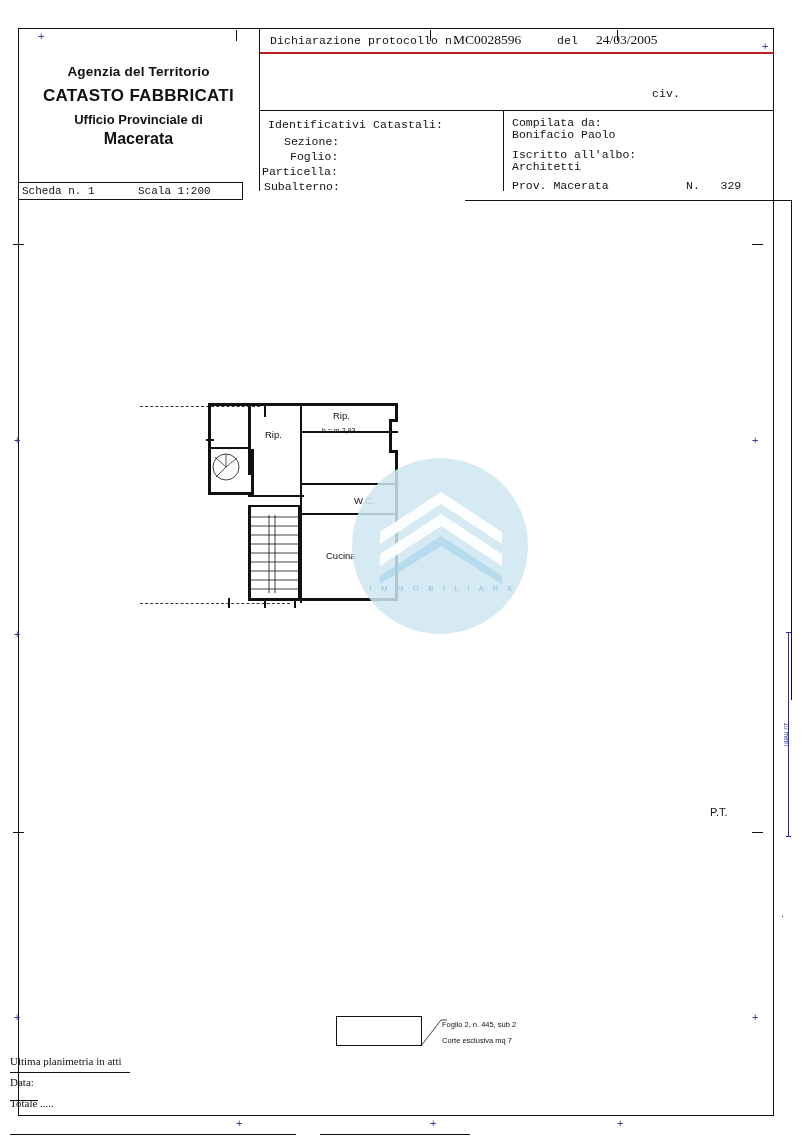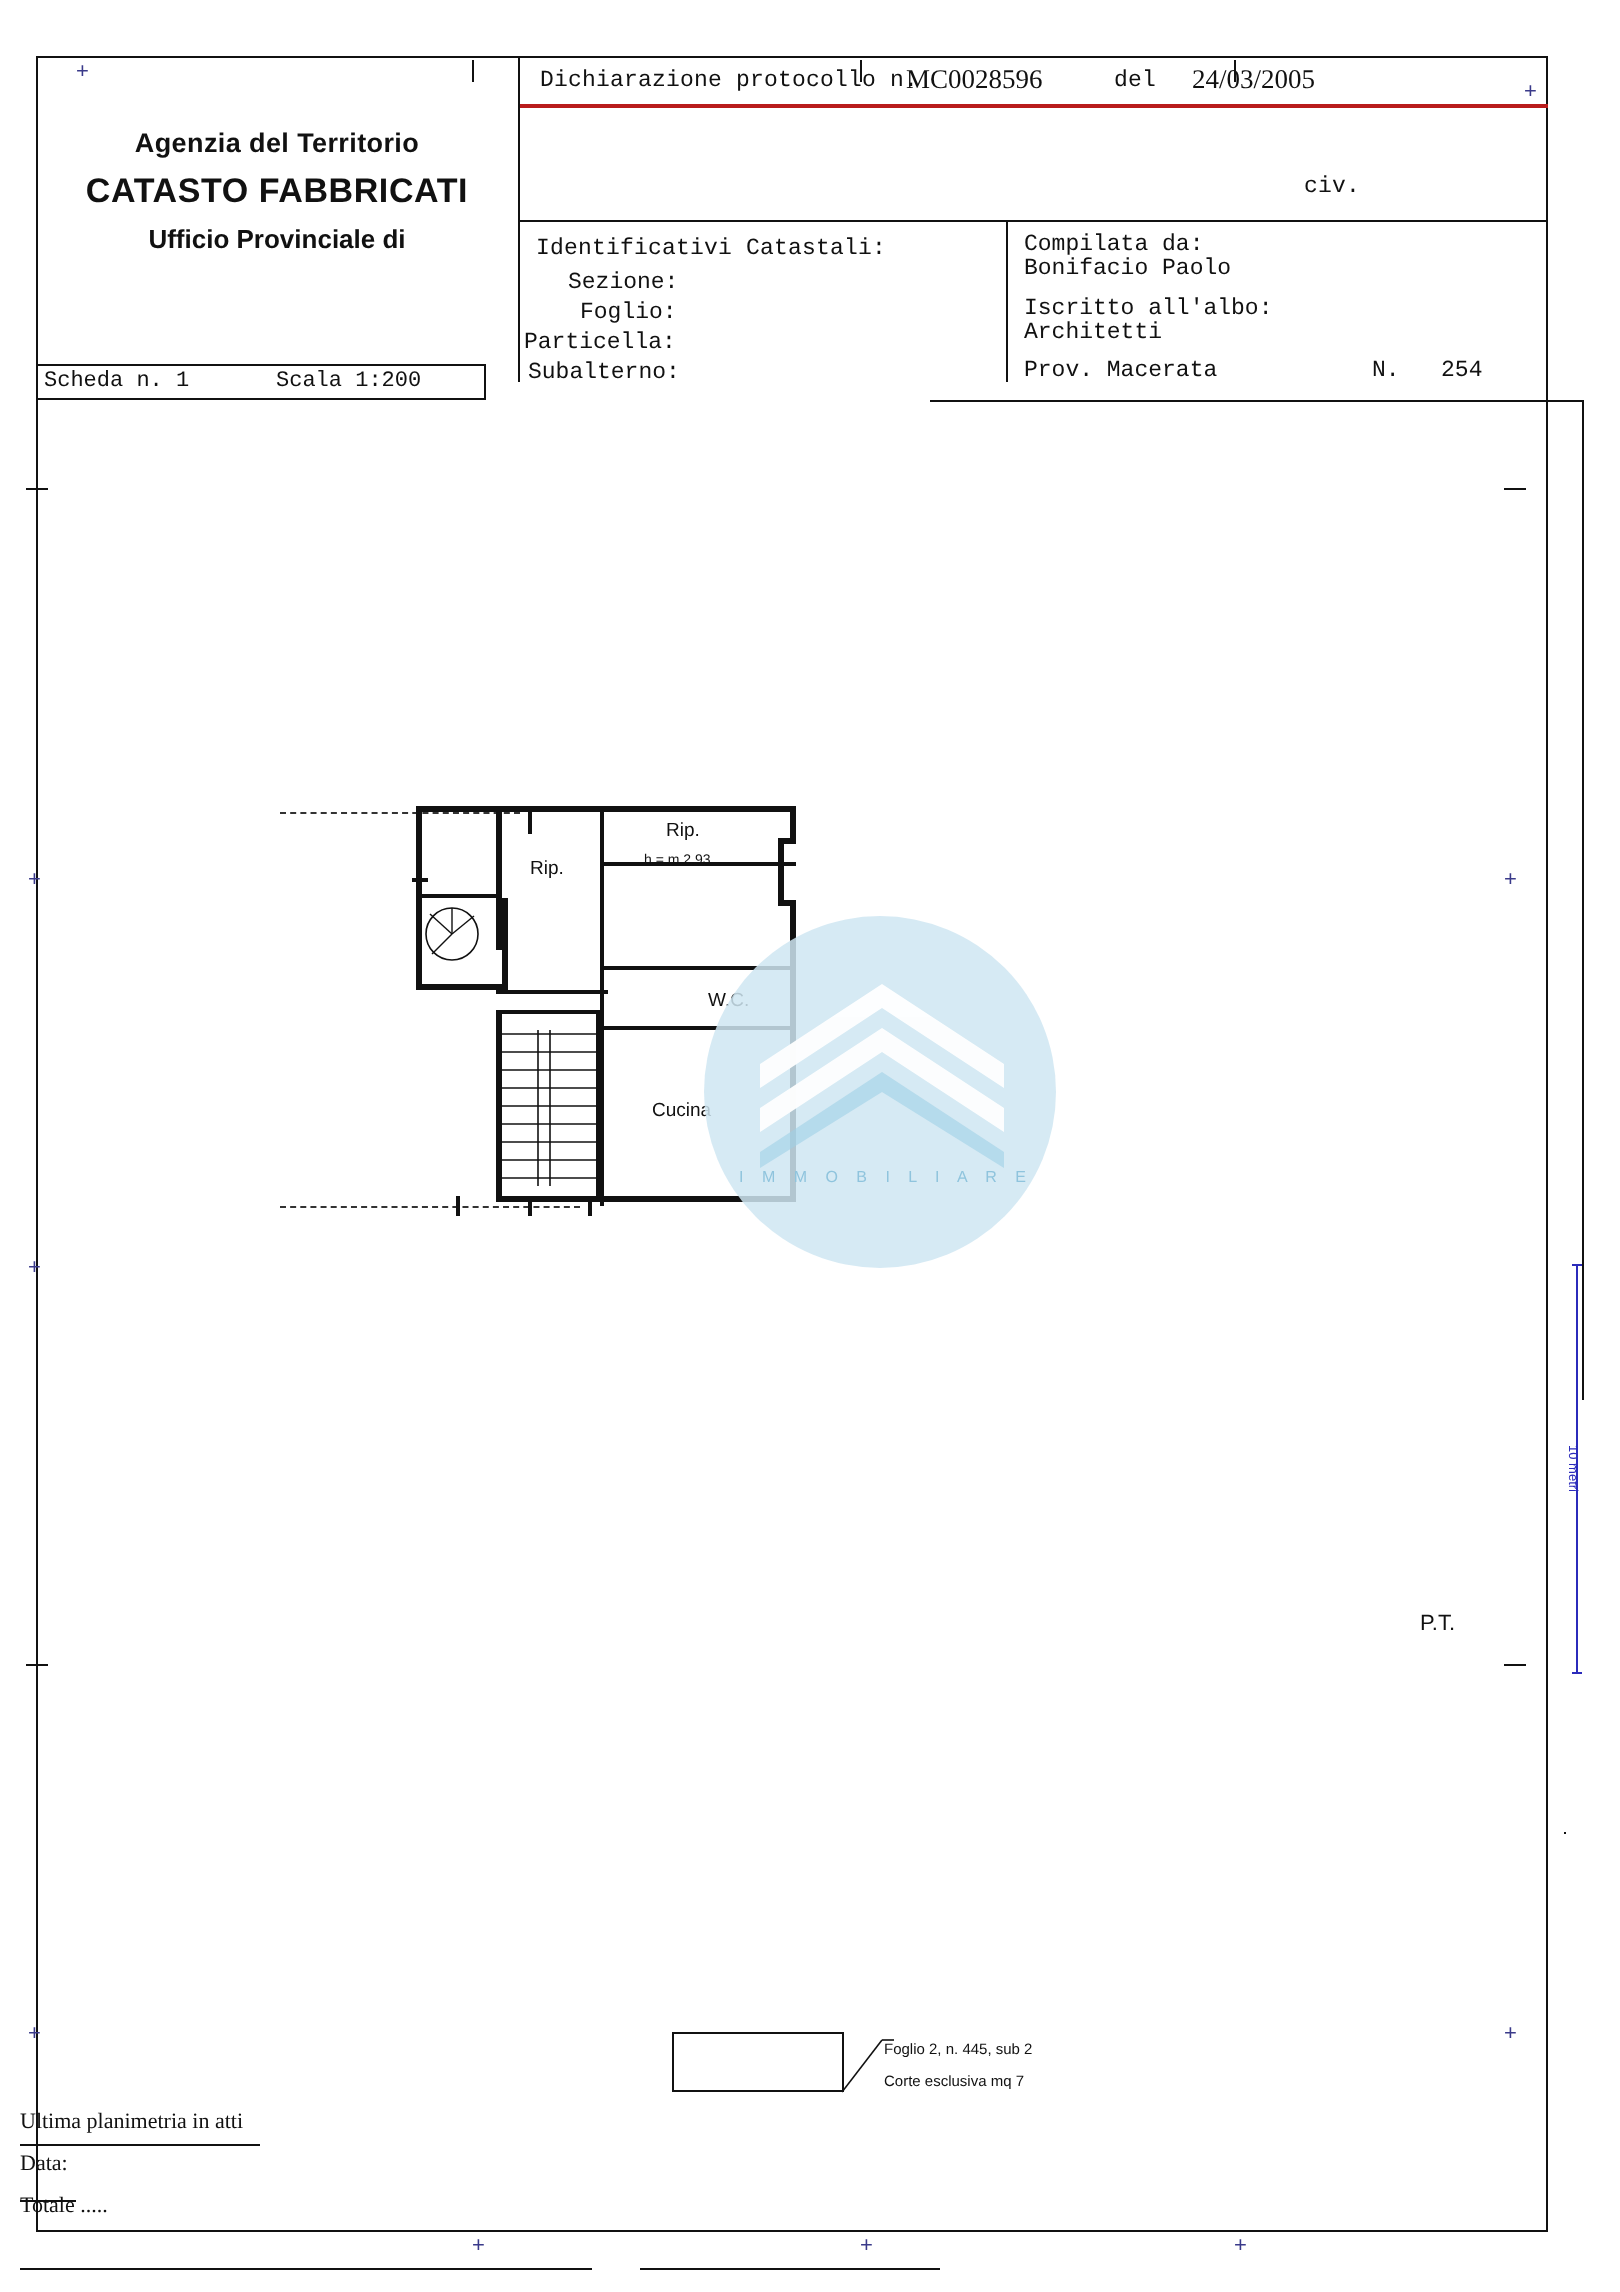--- a/index.html
+++ b/index.html
@@ -116,20 +116,21 @@
   <div class="tick h" style="left:752px;top:832px;"></div>
   <div class="tick v" style="left:236px;top:30px;"></div>
   <div class="tick v" style="left:430px;top:30px;"></div>
   <div class="tick v" style="left:617px;top:30px;"></div>
 
   <div class="hdr">
     <div class="hdr-left">
       <div class="l1">Agenzia del Territorio</div>
       <div class="l2">CATASTO FABBRICATI</div>
       <div class="l3">Ufficio Provinciale di</div>
+      <div class="l4">Macerata</div>
     </div>
 
     <div class="hdr-right">
       <div class="hr-row1">
         <span class="mono hdr-declaration">Dichiarazione protocollo n.</span>
         <span class="hdr-prot">MC0028596</span>
         <span class="mono hdr-del">del</span>
         <span class="hdr-date">24/03/2005</span>
       </div>
       <div class="hr-row3">
@@ -142,21 +143,21 @@
           <span class="idrow" style="left:30px;top:39px;">Foglio:</span>
           <span class="idrow" style="left:2px;top:54px;">Particella:</span>
           <span class="idrow" style="left:4px;top:69px;">Subalterno:</span>
         </div>
         <div class="right">
           <span class="comp-lab">Compilata da:</span>
           <span class="comp-val">Bonifacio Paolo</span>
           <span class="albo-lab">Iscritto all'albo:</span>
           <span class="albo-val">Architetti</span>
           <span class="prov">Prov. Macerata</span>
-          <span class="nnum"><span>N.</span>&nbsp;&nbsp;&nbsp;<span>254</span></span>
+          <span class="nnum"><span>N.</span>&nbsp;&nbsp;&nbsp;<span>329</span></span>
         </div>
       </div>
     </div>
   </div>
 
   <div class="scheda-box">
     <span class="s1">Scheda n. 1</span>
     <span class="s2">Scala 1:200</span>
   </div>
 

